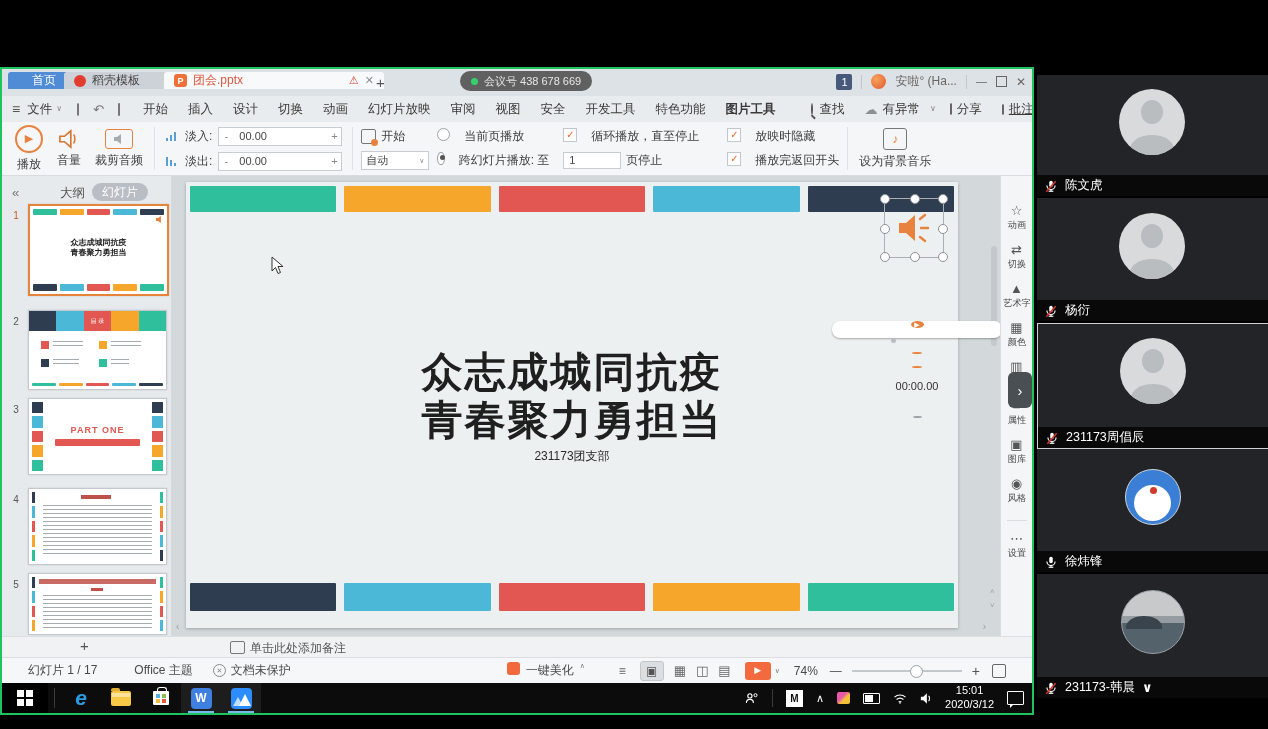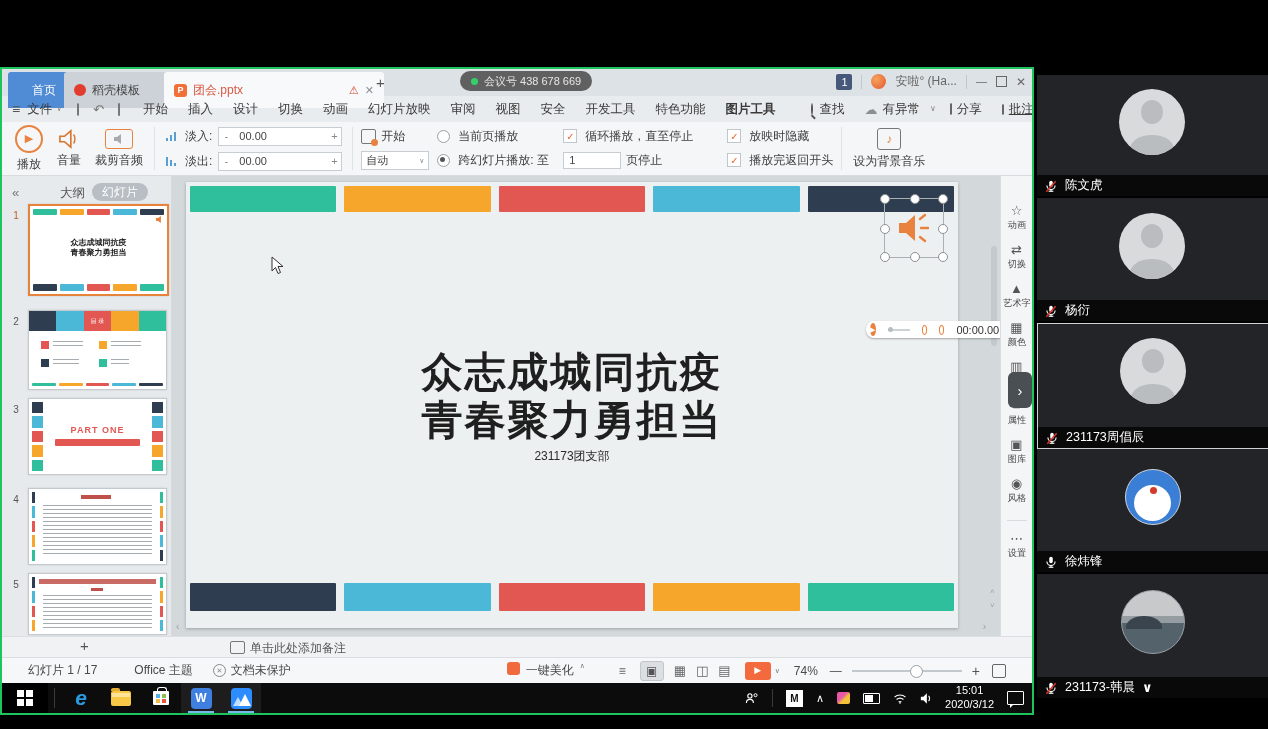--- a/index.html
+++ b/index.html
@@ -6,34 +6,34 @@
   #screen{position:relative;width:1268px;height:729px;background:#000;overflow:hidden;
           font-family:"Liberation Sans","DejaVu Sans",sans-serif;-webkit-font-smoothing:antialiased;}
   .abs{position:absolute;box-sizing:border-box;}
   
   .c-teal{background:#2fbf9d}.c-org{background:#f5a62b}.c-red{background:#e25752}
   .c-blu{background:#4cb8d8}.c-nvy{background:#2e3d50}
   .bars{display:flex;gap:6px}.bars>div{flex:1;border-radius:1px}
   
   #wps{left:2px;top:69px;width:1030px;height:614px;background:#e9ecee;}
   #tabbar{left:0;top:0;width:1030px;height:27px;background:#dde2e6;}
-  .tab{position:absolute;top:3px;height:36px;display:flex;align-items:center;gap:6px;
+  .tab{position:absolute;top:3px;height:17px;display:flex;align-items:center;gap:6px;
        padding:0 10px;font-size:12px;border-radius:3px 3px 0 0;}
   #menubar{left:0;top:27px;width:1030px;height:26px;display:flex;align-items:center;
            font-size:12.5px;color:#3a3a3a;padding-left:10px;box-sizing:border-box;}
   .mi{padding:0 10px;cursor:default;white-space:nowrap;}
   #ribbon{left:0;top:53px;width:1030px;height:54px;background:#f4f6f7;border-bottom:1px solid #d8dcdf;
           display:flex;align-items:stretch;padding-left:6px;font-size:12px;color:#404040;}
   .rcol{display:flex;flex-direction:column;align-items:center;justify-content:center;gap:3px;padding:0 7px;}
   .vsep{width:1px;background:#e0e3e6;margin:5px 4px;}
   .stepper{display:flex;align-items:center;height:17px;background:#fff;border:1px solid #c8cdd1;
            width:122px;font-size:11px;color:#555;}
   .stepper .sv{flex:1;padding-left:6px;text-align:left;color:#444;}
   .stepper .sbtn{width:14px;text-align:center;color:#888;}
-  .chk{display:flex;align-items:center;gap:8px;white-space:nowrap;}
+  .chk{display:flex;gap:14px;white-space:nowrap;}
   .box{width:12px;height:12px;background:#fff;border:1px solid #c2c7cb;display:flex;
        align-items:center;justify-content:center;font-size:10px;color:#e8642c;font-weight:bold;}
   .radio{width:11px;height:11px;border:1px solid #9aa0a5;border-radius:50%;background:#fff;position:relative;}
   .radio.sel:before{content:"";position:absolute;left:2px;top:2px;width:5px;height:5px;border-radius:50%;background:#555;}
   
   #lpanel{left:0;top:107px;width:170px;height:460px;background:#e7eaec;border-right:1px solid #d6dadd;overflow:hidden;}
   .thumb{position:absolute;left:26px;width:137px;background:#fff;border:1px solid #c4c9cd;box-shadow:0 0 2px rgba(0,0,0,.12);}
   .tnum{position:absolute;left:6px;width:16px;font-size:10px;color:#555;text-align:center;}
   .txtlines{background:repeating-linear-gradient(#a7acb0 0 1px,transparent 1px 4px);}
   
@@ -406,22 +406,22 @@
           <span class="handle" style="left:25px;top:-5px;"></span>
           <span class="handle" style="right:-5px;top:-5px;"></span>
           <span class="handle" style="left:-5px;top:25px;"></span>
           <span class="handle" style="right:-5px;top:25px;"></span>
           <span class="handle" style="left:-5px;bottom:-5px;"></span>
           <span class="handle" style="left:25px;bottom:-5px;"></span>
           <span class="handle" style="right:-5px;bottom:-5px;"></span>
         </div>
       </div>
 
-      <div style="position:absolute;left:694px;top:145px;width:162px;height:17px;background:#fff;border-radius:8px;
-           box-shadow:0 1px 2px rgba(0,0,0,.3);display:flex;align-items:center;gap:12px;padding:0 4px;z-index:15;">
+      <div style="position:absolute;left:660px;top:145px;width:162px;height:17px;background:#fff;border-radius:8px;
+           box-shadow:0 1px 2px rgba(0,0,0,.3);display:flex;align-items:center;gap:12px;padding:0 4px;z-index:15;flex-direction:column;">
         <span style="width:13px;height:13px;border-radius:50%;background:#e8823e;color:#fff;font-size:7px;display:flex;align-items:center;justify-content:center;" class="glyph">▶</span>
         <span style="width:52px;height:2px;background:#cdd2d5;position:relative;">
             <i style="position:absolute;left:0;top:-2px;width:5px;height:5px;border-radius:50%;background:#b8bdc1;"></i>
           </span>
         <span style="width:8px;height:8px;border:1.4px solid #e8823e;border-radius:50%;"></span>
         <span style="width:8px;height:8px;border:1.4px solid #e8823e;border-radius:50%;"></span>
         <span style="font-size:11px;color:#333;">00:00.00</span>
         <svg width="9" height="9" viewBox="0 0 12 12">
             <path d="M1 4h3l4-4v12L4 8H1z" fill="#555"></path>
           </svg>

